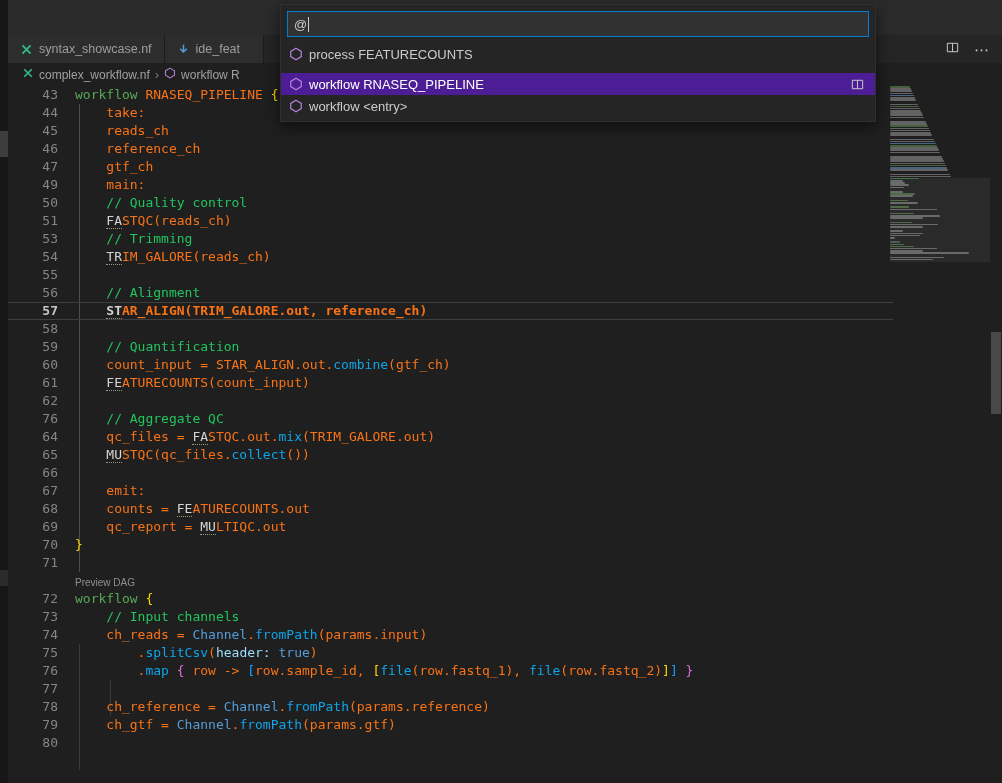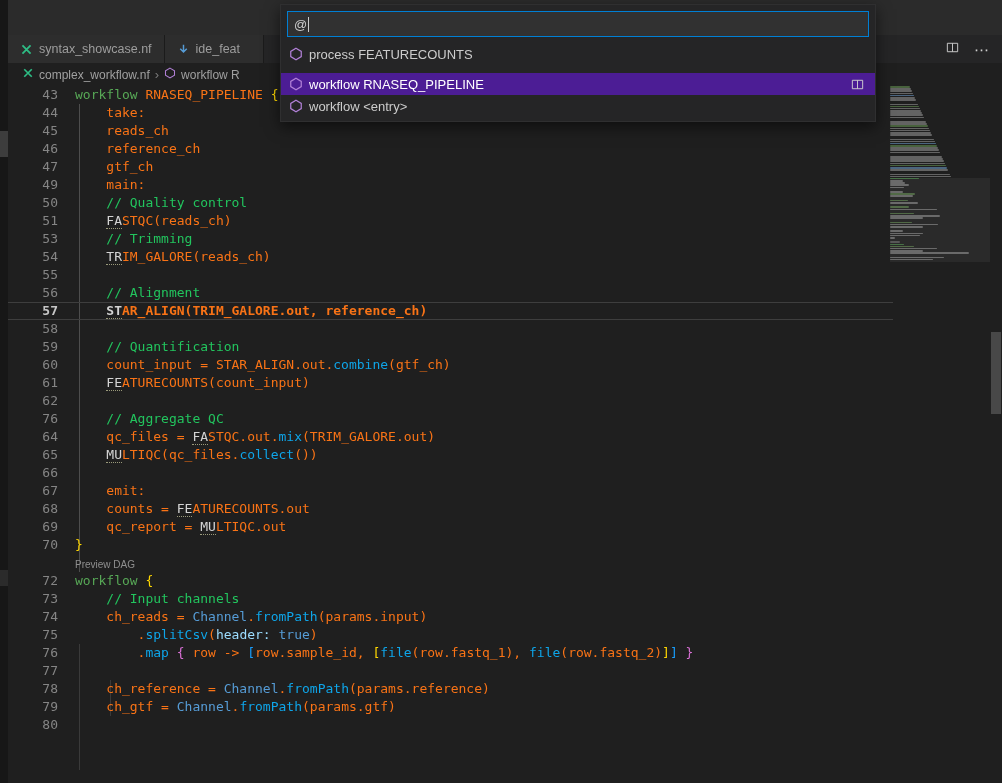--- a/index.html
+++ b/index.html
@@ -196,41 +196,45 @@
           <div class="row">
             <span class="gut">76</span>
             <span class="code"><span class="cm">    // Aggregate QC</span></span>
           </div>
           <div class="row">
             <span class="gut">64</span>
             <span class="code"><span class="tx">    qc_files = </span><span class="und">FA</span><span class="tx">STQC.out.</span><span class="fn">mix</span><span class="tx">(TRIM_GALORE.out)</span></span>
           </div>
           <div class="row">
             <span class="gut">65</span>
-            <span class="code"><span class="tx">    </span><span class="und">MU</span><span class="tx">LTIQC(qc_files.</span><span class="fn">collect</span><span class="tx">())</span></span>
+            <span class="code"><span class="tx">    </span><span class="und">MU</span><span class="tx">STQC(qc_files.</span><span class="fn">collect</span><span class="tx">())</span></span>
           </div>
           <div class="row">
             <span class="gut">66</span>
             <span class="code"></span>
           </div>
           <div class="row">
             <span class="gut">67</span>
             <span class="code"><span class="tx">    emit:</span></span>
           </div>
           <div class="row">
             <span class="gut">68</span>
             <span class="code"><span class="tx">    counts = </span><span class="und">FE</span><span class="tx">ATURECOUNTS.out</span></span>
           </div>
           <div class="row">
             <span class="gut">69</span>
             <span class="code"><span class="tx">    qc_report = </span><span class="und">MU</span><span class="tx">LTIQC.out</span></span>
           </div>
           <div class="row">
             <span class="gut">70</span>
             <span class="code"><span class="b1">}</span></span>
+          </div>
+          <div class="row">
+            <span class="gut">71</span>
+            <span class="code"></span>
           </div>
           <div class="row">
             <span class="gut"></span>
             <span class="code lens">Preview DAG</span>
           </div>
           <div class="row">
             <span class="gut">72</span>
             <span class="code"><span class="kw">workflow </span><span class="b1">{</span></span>
           </div>
           <div class="row">

